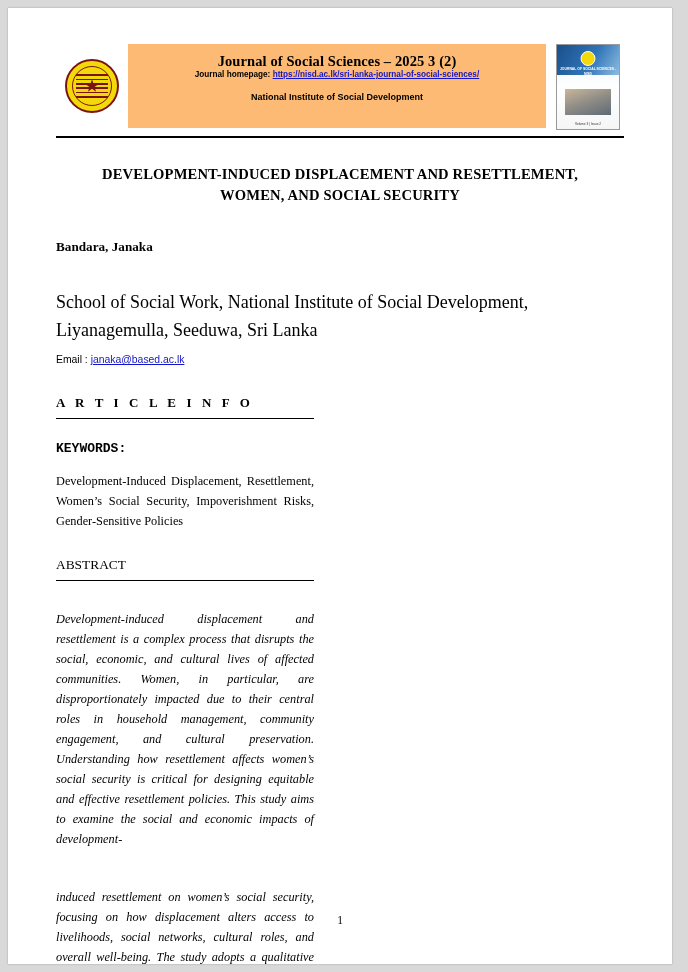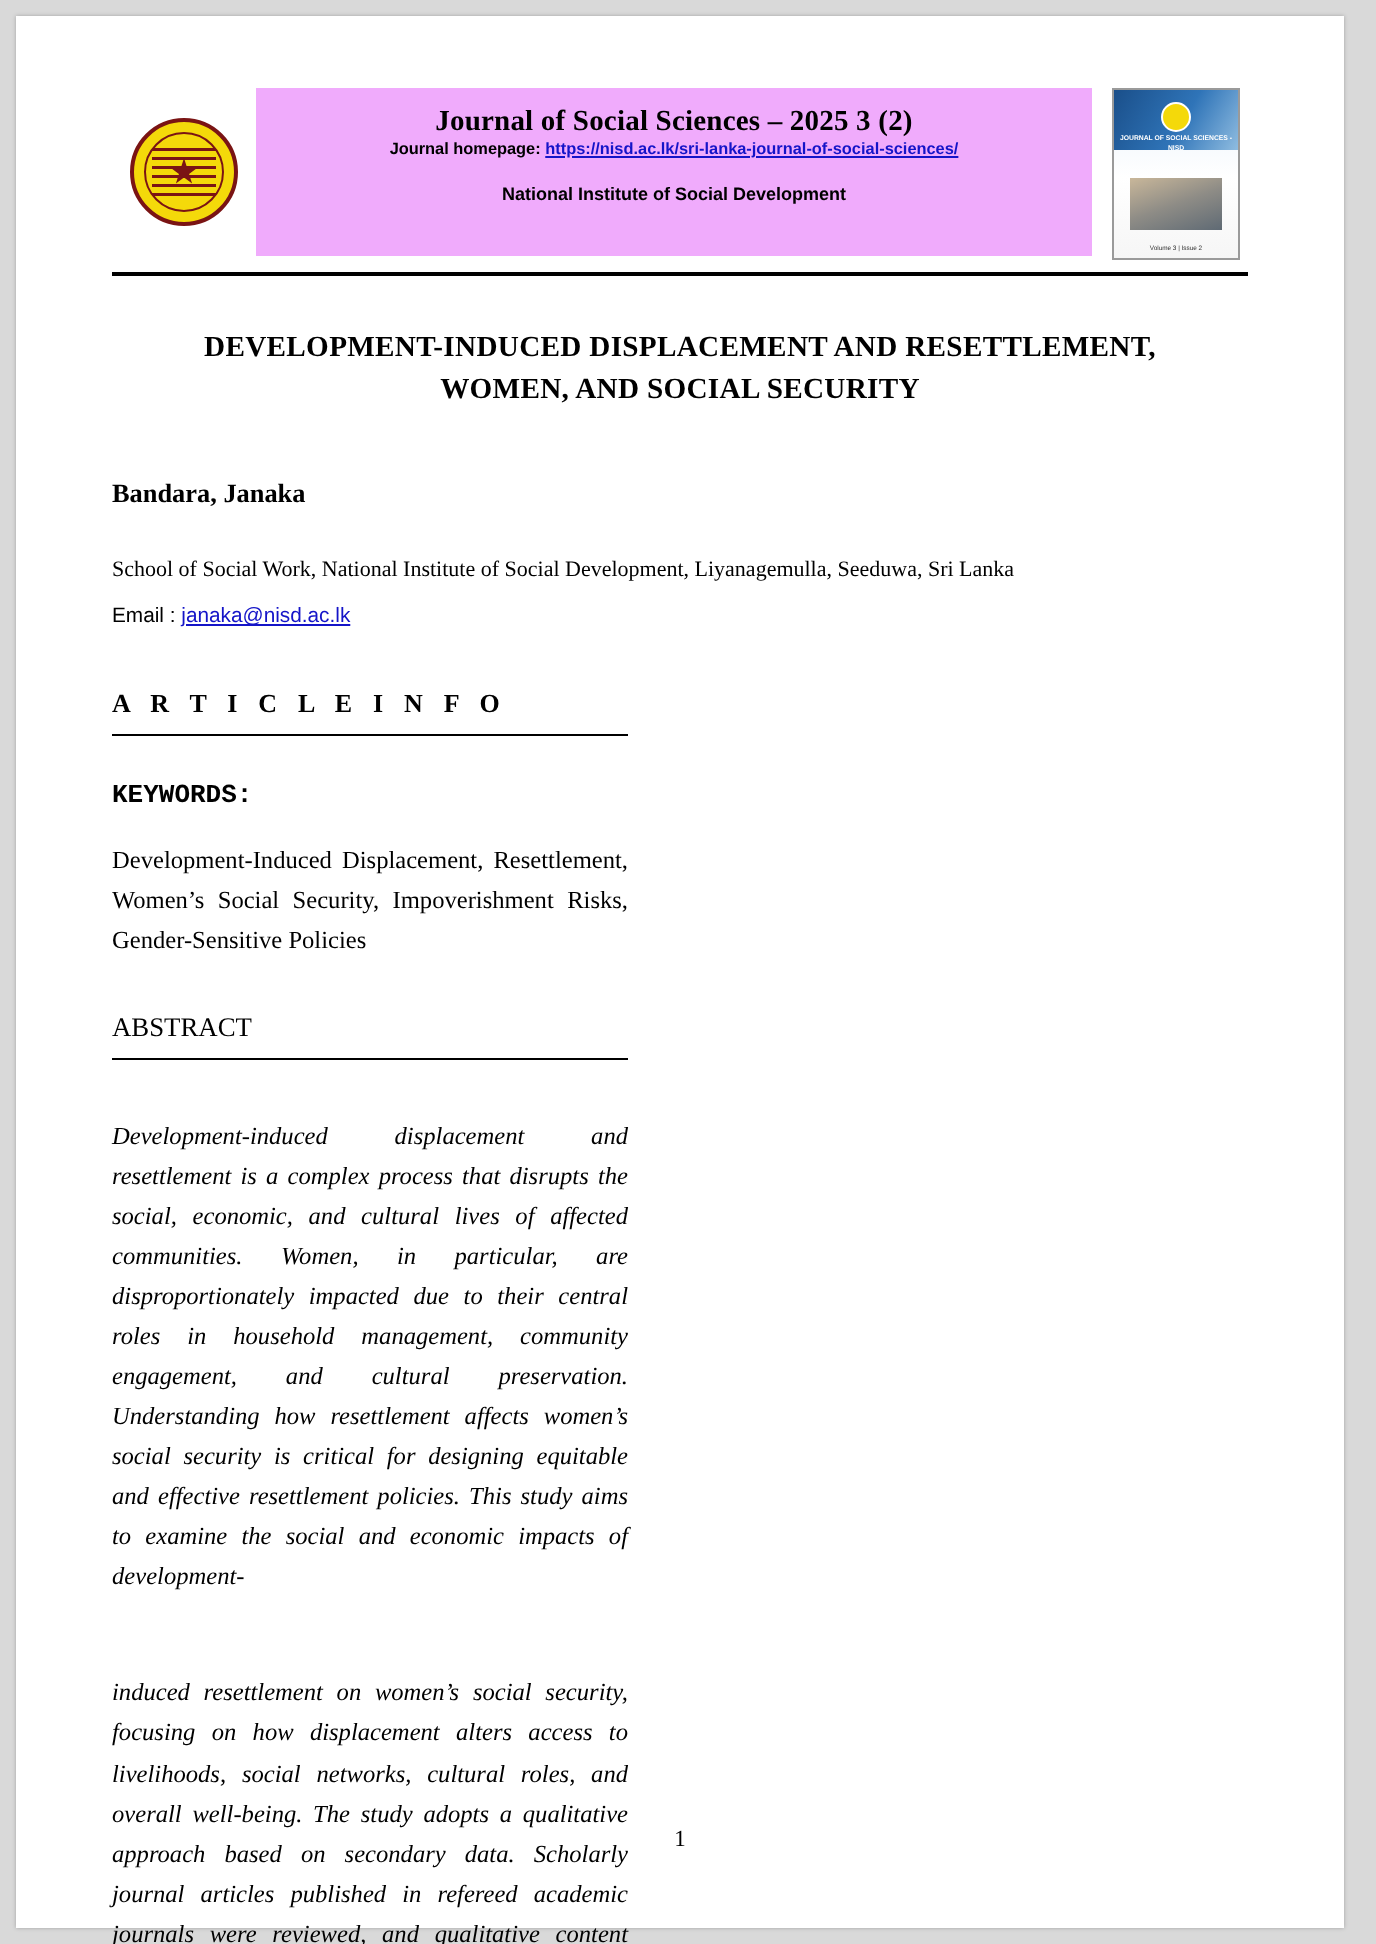--- a/index.html
+++ b/index.html
@@ -67,21 +67,21 @@
   .seal-center {
     position: absolute;
     left: 50%; top: 50%;
     transform: translate(-50%,-50%);
     width: 14px; height: 14px;
     background: #7a1414;
     clip-path: polygon(50% 0%, 61% 35%, 98% 35%, 68% 57%, 79% 91%, 50% 70%, 21% 91%, 32% 57%, 2% 35%, 39% 35%);
   }
   .title-cell {
     flex: 1 1 auto;
-    background: #f0abfc;
+    background: #fdba74;
     text-align: center;
     padding: 9px 6px 0 6px;
     box-sizing: border-box;
   }
   .journal-title {
     font-family: "Liberation Serif", serif;
     font-weight: bold;
     font-size: 14.5px;
     color: #000;
     letter-spacing: 0.1px;
@@ -177,23 +177,23 @@
     letter-spacing: 0.15px;
   }
   .author {
     font-family: "Liberation Serif", serif;
     font-weight: bold;
     font-size: 13.2px;
     margin-top: 33px;
   }
   .affiliation {
     font-family: "Liberation Serif", serif;
-    font-size: 11px;
+    font-size: 18px;
     line-height: 1.55;
-    margin-top: 22px;
+    margin-top: 34px;
     max-width: 520px;
   }
   .email-line {
     font-family: "Liberation Sans", sans-serif;
     font-size: 10.4px;
     margin-top: 9px;
   }
   .email-line a {
     color: #1414c8;
     text-decoration: underline;
@@ -289,21 +289,21 @@
         <div class="cover-foot">Volume 3 | Issue 2</div>
       </div>
     </div>
   </div>
   <div class="rule-thick"></div>
 
   <div class="paper-title">DEVELOPMENT-INDUCED DISPLACEMENT AND RESETTLEMENT, WOMEN, AND SOCIAL SECURITY</div>
   <div class="author">Bandara, Janaka</div>
   <div class="affiliation">School of Social Work, National Institute of Social Development, Liyanagemulla, Seeduwa, Sri Lanka</div>
   <div class="email-line">
-    <span>Email : </span><a href="#">janaka@nisd.ac.lk</a>
+    <span>Email : </span><a href="#">janaka@based.ac.lk</a>
   </div>
 
   <div class="cols">
     <div class="col">
       <div class="sec-head">A R T I C L E   I N F O</div>
       <div class="rule-sec"></div>
 
       <div class="kw-head">KEYWORDS:</div>
       <div class="kw-body">Development-Induced Displacement, Resettlement, Women’s Social Security, Impoverishment Risks, Gender-Sensitive Policies</div>
 

